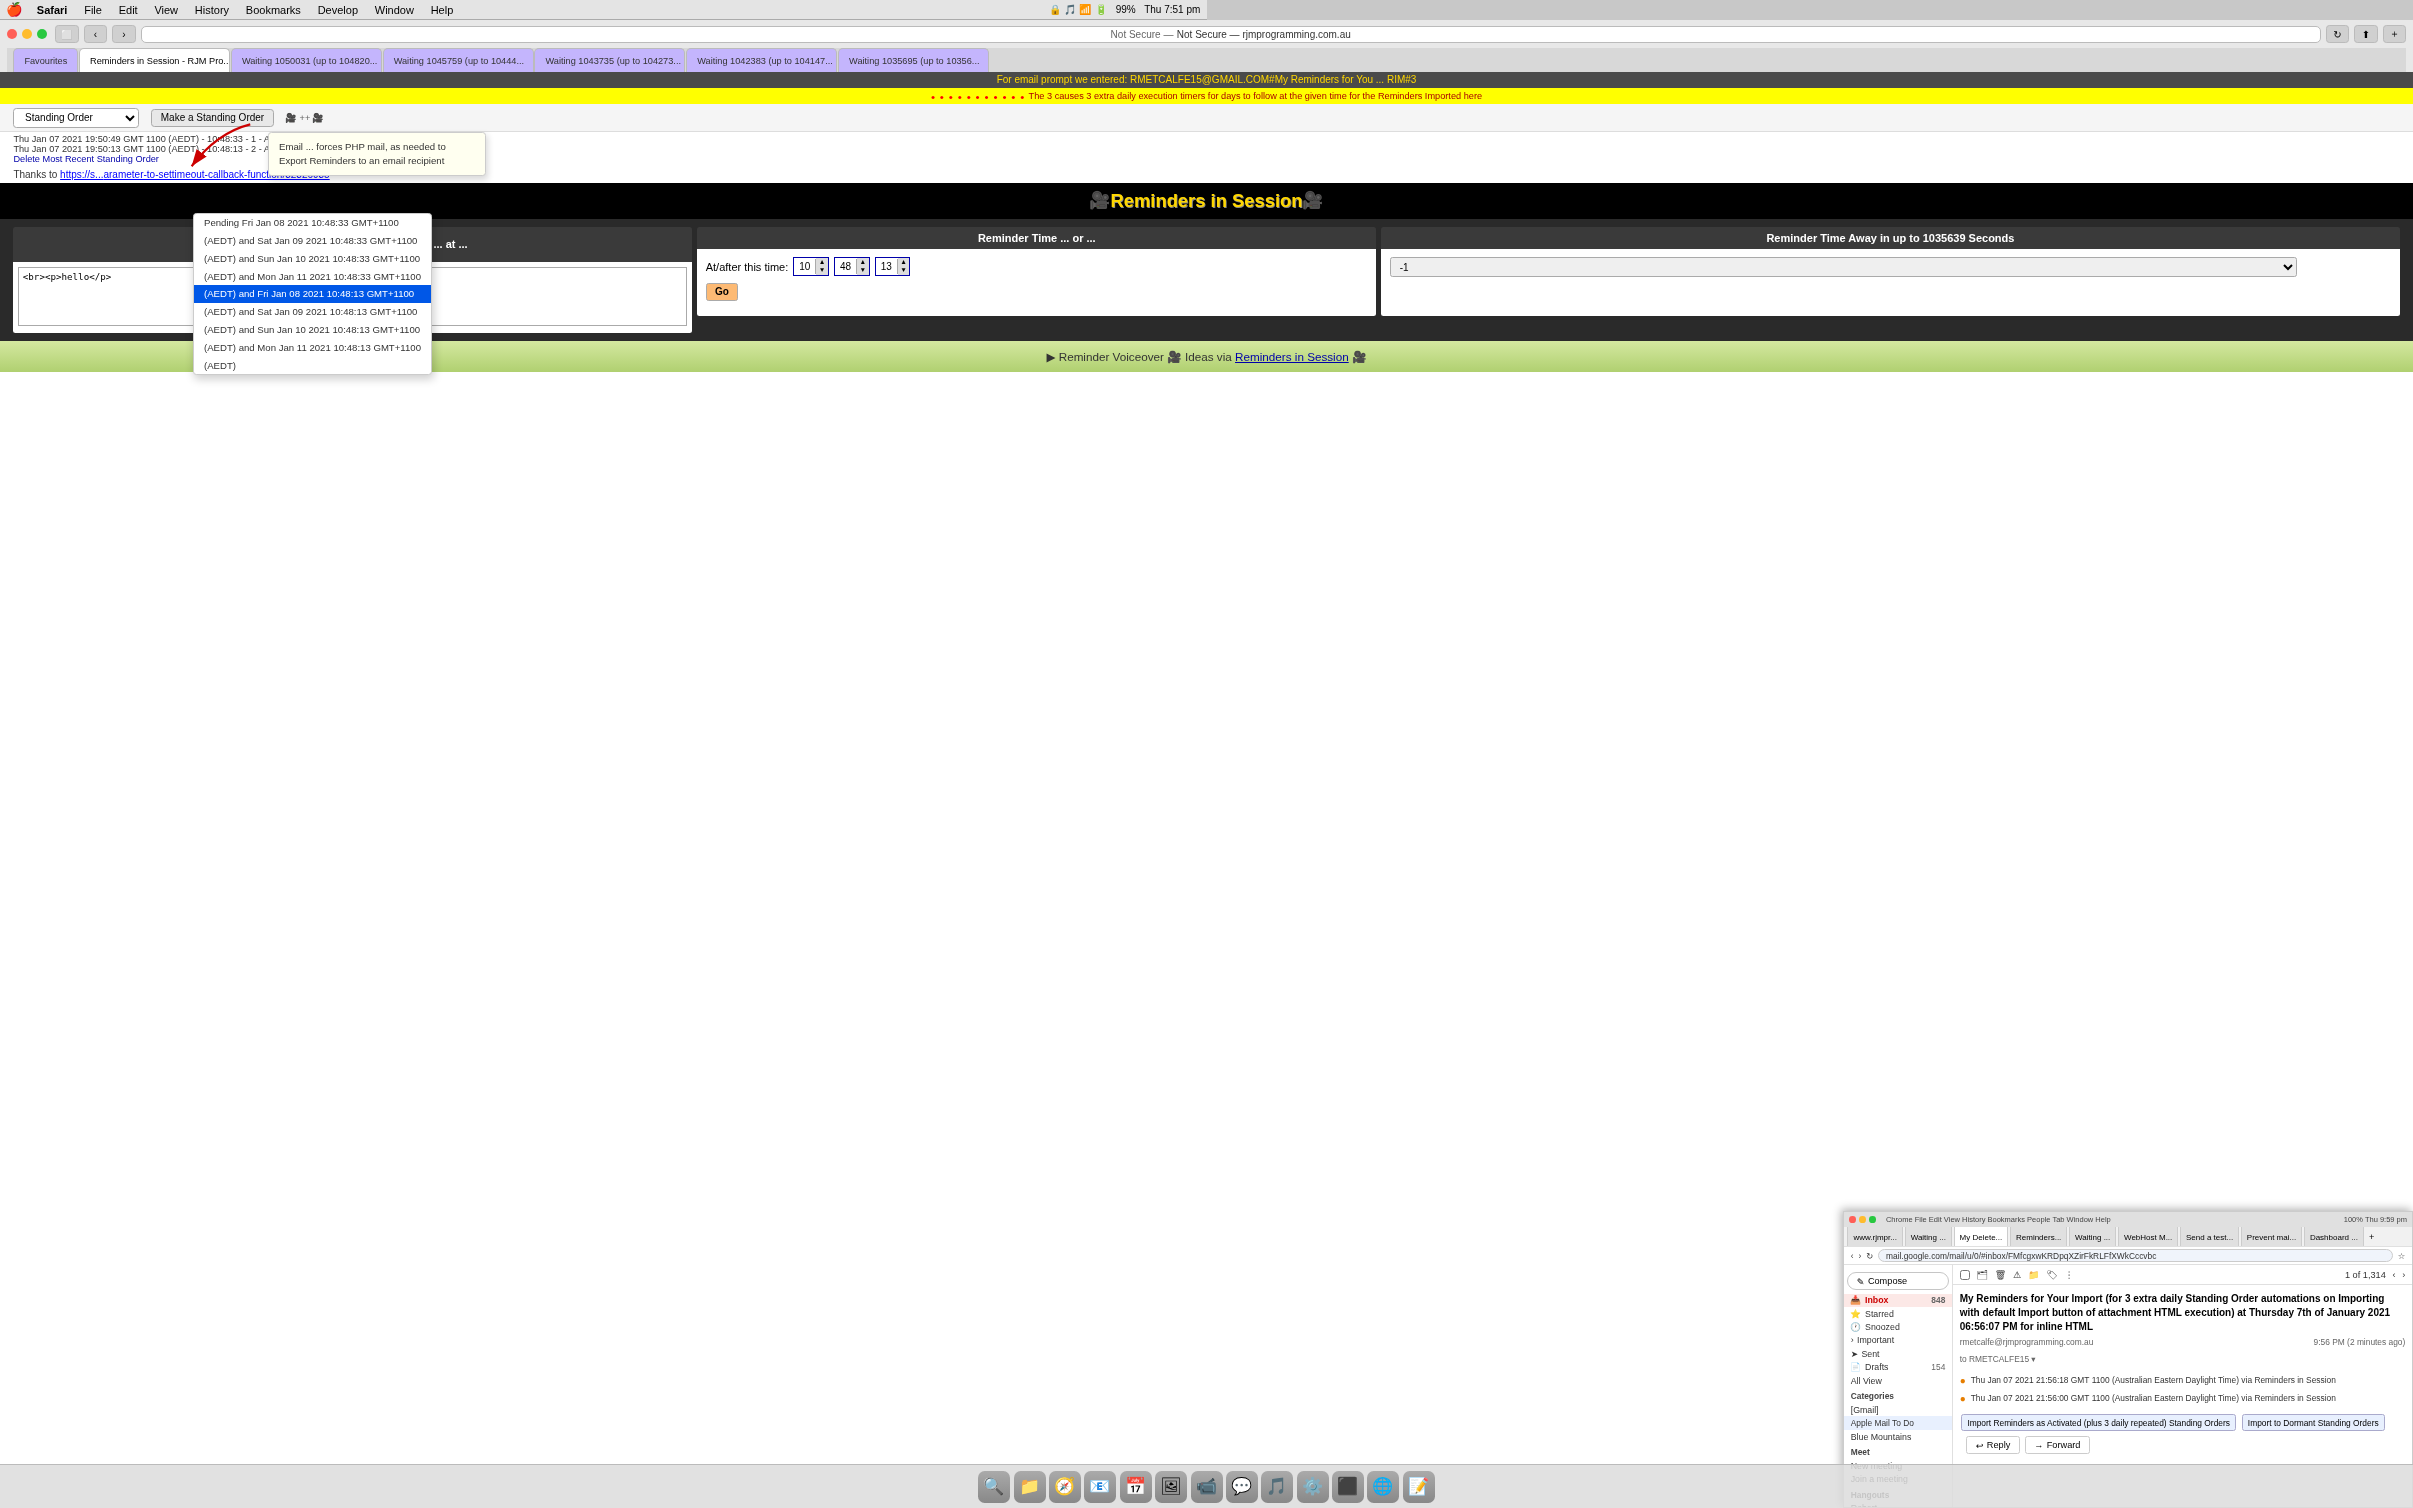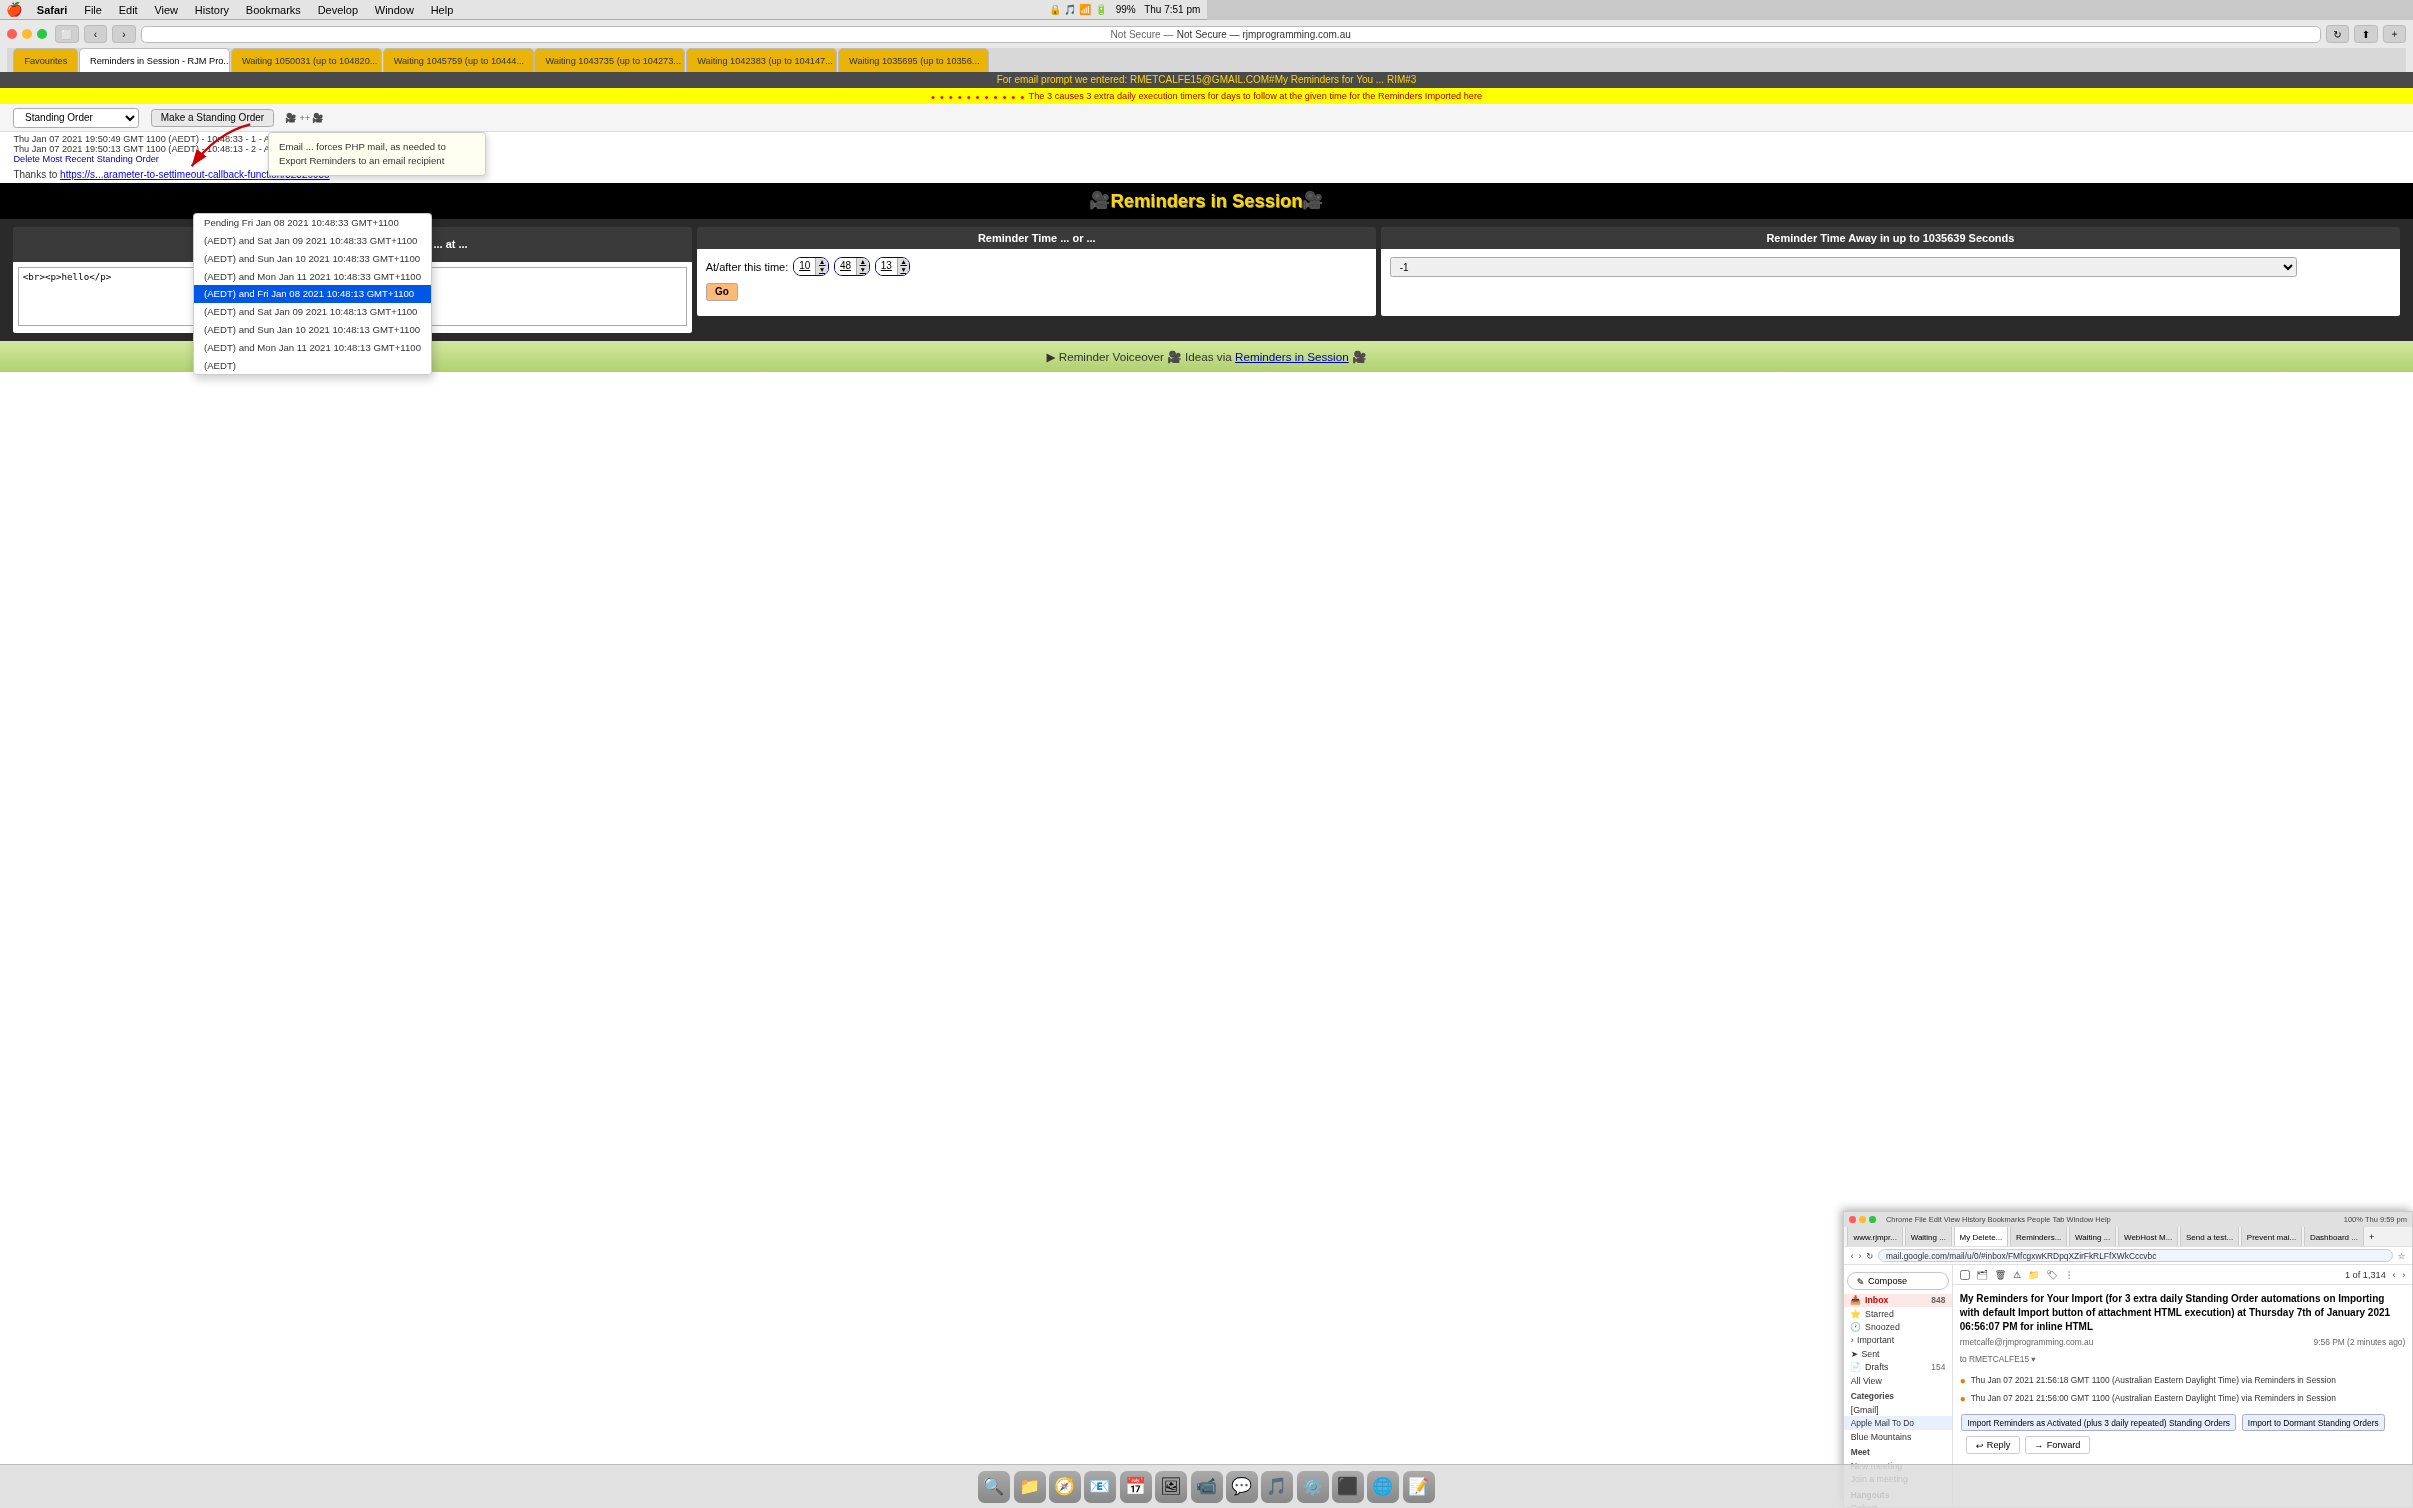--- a/index.html
+++ b/index.html
@@ -60,21 +60,21 @@
       display: flex; align-items: center; justify-content: center;
       font-size: 10px; cursor: pointer; border: 0.8px solid #bbb;
     }
 
     
     .tabs-bar {
       display: flex; align-items: flex-end; gap: 0.8px;
       padding: 0 6.7px; background: #d8d8d8; overflow: hidden;
     }
     .tab {
-      height: 23.5px; padding: 0 10px; background: #eab308;
+      height: 23.5px; padding: 0 10px; background: #c4b5fd;
       border-radius: 5px 5px 0 0; display: flex; align-items: center;
       font-size: 9.2px; color: #333; cursor: pointer; border: 0.8px solid #bbb;
       border-bottom: none; white-space: nowrap; max-width: 151px;
       overflow: hidden; text-overflow: ellipsis;
     }
     .tab.active { background: white; color: #000; font-weight: 500; }
 
     
     .page-content {
       flex: 1; background: white; overflow: hidden; position: relative;
@@ -169,24 +169,23 @@
       border: 0.8px solid #aaa; padding: 3.4px; resize: none;
       font-family: monospace;
     }
 
     
     .at-after-row {
       display: flex; align-items: center; gap: 5px;
       padding: 3.4px;
     }
     .time-spinner {
-      display: flex; gap: 0;
-      border: 1.7px solid #00a; border-radius: 8px;
+      display: flex; align-items: center; gap: 0;
+      border: 1.7px solid #00a; border-radius: 0;
       overflow: hidden;
-      text-decoration: underline;
     }
     .time-spinner-val {
       padding: 1.7px 5px; font-size: 10px; background: white;
       border-right: 0.8px solid #aaa;
     }
     .time-spinner-btns {
       display: flex; flex-direction: column;
       background: #e0e0e0;
     }
     .time-spinner-btn {

